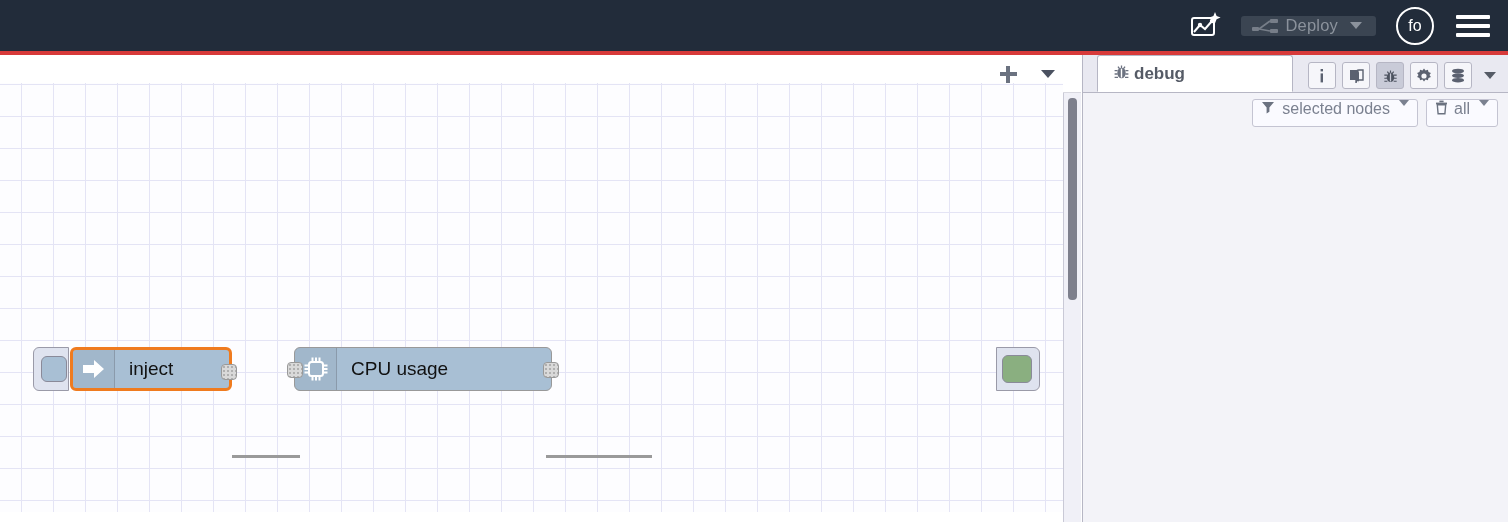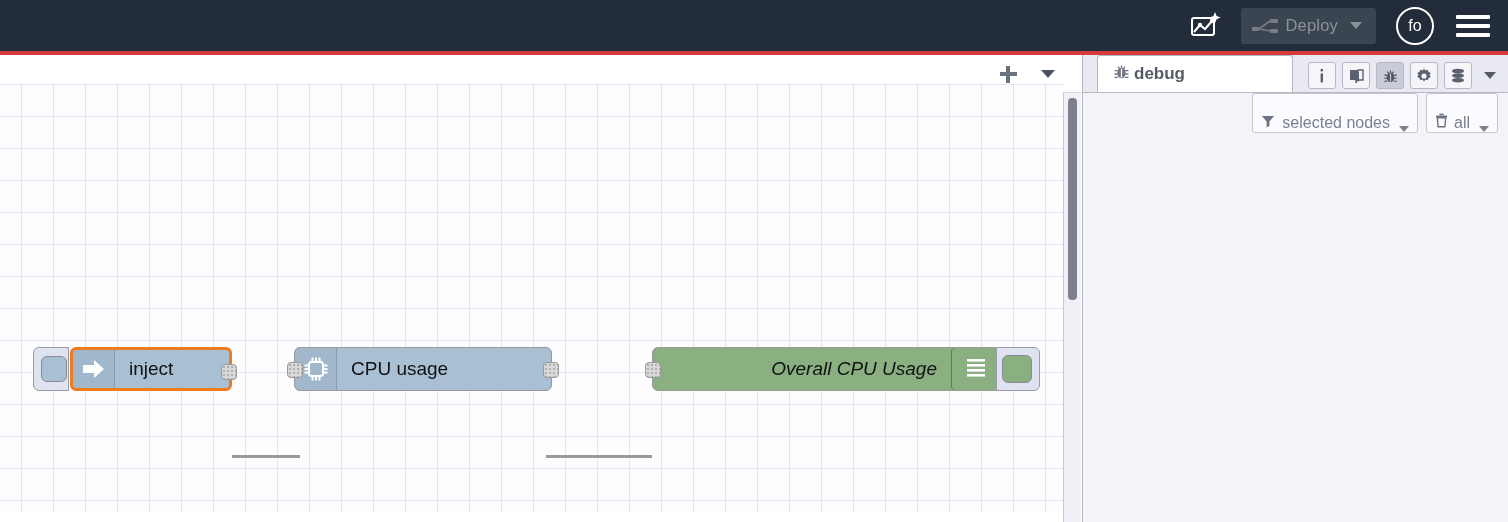--- a/index.html
+++ b/index.html
@@ -23,21 +23,21 @@
     width: 1508px; height: 4px;
     background: #d73a3a;
   }
   .hdr-btn {
     display: flex; align-items: center; justify-content: center;
     height: 36px; cursor: pointer;
   }
   #ai-flow-icon { width: 44px; margin-right: 14px; }
   #deploy-button {
     background: #3b4552; color: #8b929c;
-    height: 36px; border-radius: 3px;
+    height: 20px; border-radius: 3px;
     display: flex; align-items: center;
     padding: 0 4px 0 10px; margin-right: 20px;
     cursor: default; user-select: none;
   }
   #deploy-icon { width: 28px; height: 20px; margin-right: 6px; opacity: .75; }
   #deploy-label { font-size: 16.5px; letter-spacing: .2px; }
   #deploy-caret {
     margin-left: 12px; margin-right: 10px;
     width: 0; height: 0;
     border-left: 6px solid transparent; border-right: 6px solid transparent;
@@ -194,22 +194,22 @@
     width: 0; height: 0; margin: 0 8px 0 12px; cursor: pointer;
     border-left: 6px solid transparent; border-right: 6px solid transparent;
     border-top: 7px solid #555b66;
   }
   #debug-toolbar {
     height: 40px; background: #f3f3f8;
     display: flex; align-items: center; justify-content: flex-end;
     padding-right: 10px;
   }
   .dbg-btn {
-    height: 40px; border: 1px solid #c4c4d2; border-radius: 3px;
-    background: #fafaff; display: flex; align-items: flex-end;
+    height: 28px; border: 1px solid #c4c4d2; border-radius: 3px;
+    background: #fafaff; display: flex; align-items: flex-start;
     padding: 0 8px; margin-left: 8px; cursor: pointer;
     font-size: 16px; color: #7b8190;
   }
   .dbg-btn .caret {
     width: 0; height: 0; margin-left: 9px;
     border-left: 5px solid transparent; border-right: 5px solid transparent;
     border-top: 6px solid #7b8190;
   }
   #debug-messages {
     position: absolute; top: 82px; left: 8px;
@@ -316,34 +316,20 @@
             </g>
           </svg>
         </div>
         <div class="node-label">CPU usage</div>
         <div class="port in"></div>
         <div class="port out"></div>
       </div>
     </div>
 
     <div class="node" style="left:652px; top:264px; width:392px;">
-      <div class="node-body node-green" style="width:348px;">
-        <div class="node-label right">Overall CPU Usage</div>
-        <div class="node-icon-cell right">
-          <svg width="24" height="26" viewBox="0 0 24 26">
-            <g fill="#fff">
-              <rect x="3" y="3" width="18" height="2.6"></rect>
-              <rect x="3" y="8" width="18" height="2.6"></rect>
-              <rect x="3" y="13" width="18" height="2.6"></rect>
-              <rect x="3" y="18" width="18" height="2.6"></rect>
-            </g>
-          </svg>
-        </div>
-        <div class="port in"></div>
-      </div>
       <div class="btn-tab right" style="left:344px; width:44px;">
         <div class="btn-tab-inner" style="width:30px; height:28px; top:7px;"></div>
       </div>
     </div>
   </div>
 
   <div id="canvas-scroll-track">
     <div id="canvas-scroll-thumb"></div>
   </div>
 

